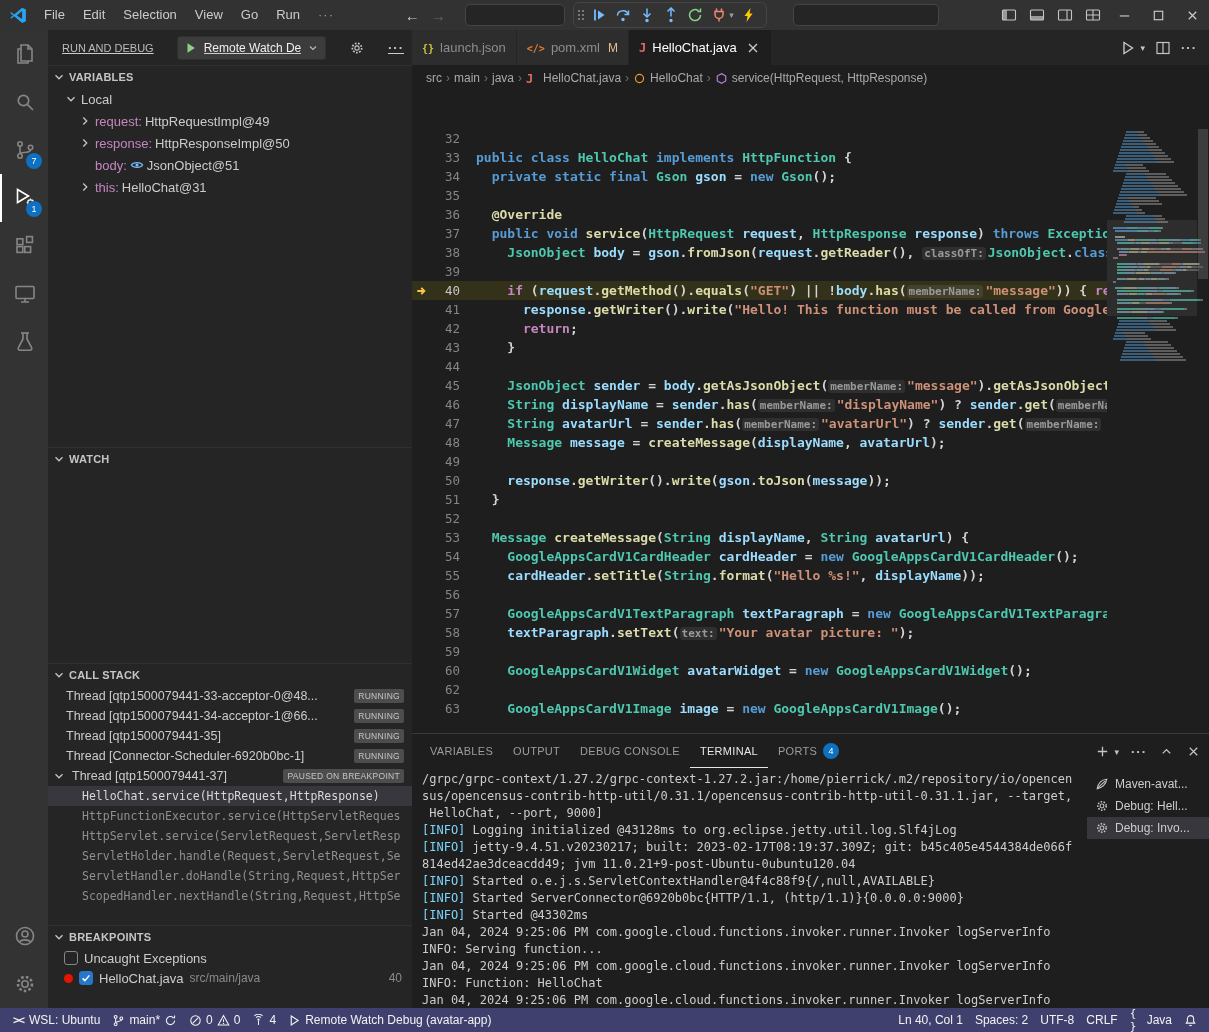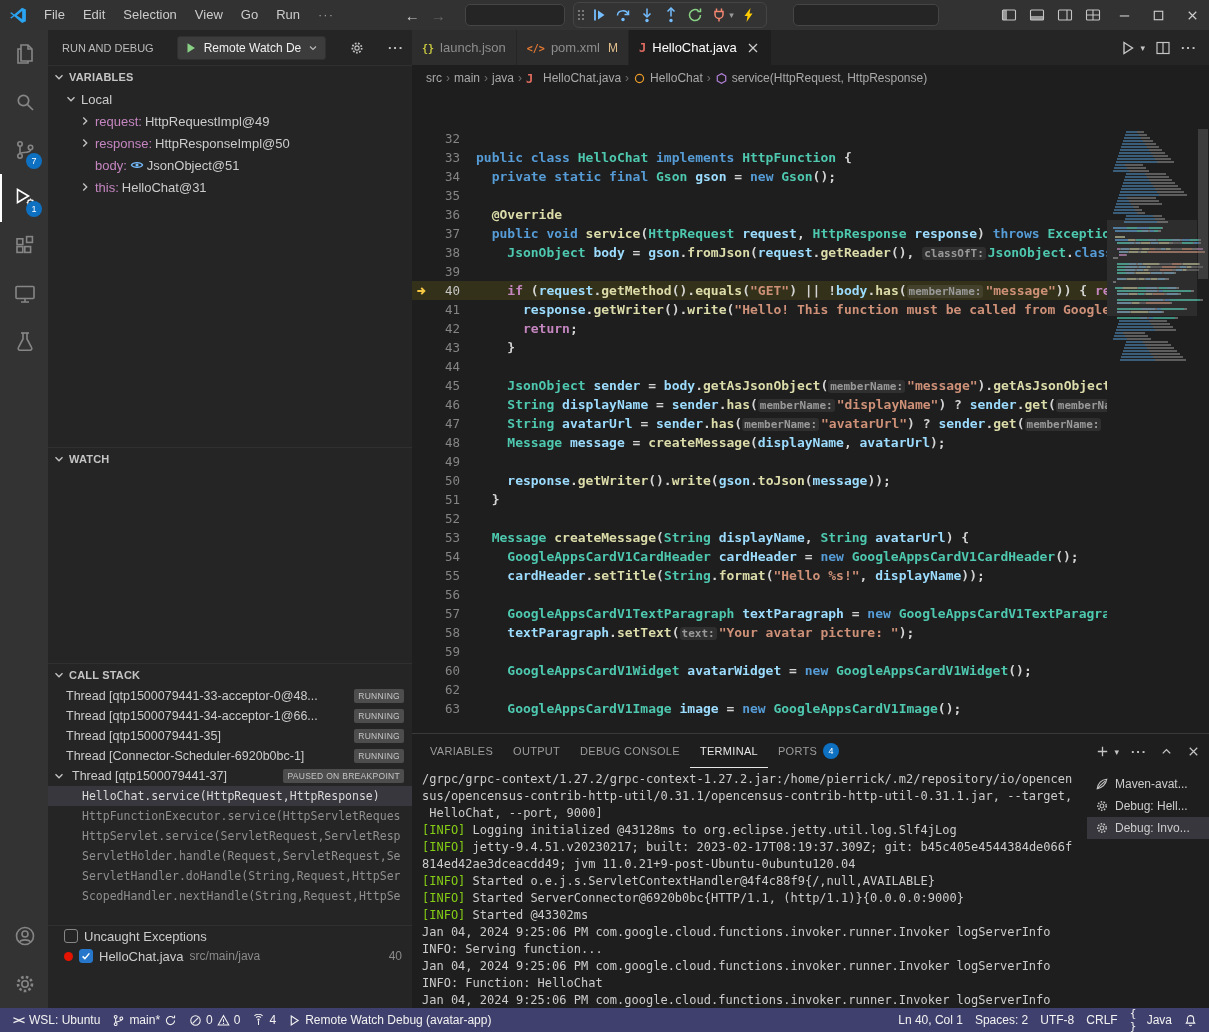--- a/index.html
+++ b/index.html
@@ -43,21 +43,21 @@
   .ab-item{width:48px;height:48px;display:flex;align-items:center;justify-content:center;
     color:#868686;position:relative;border-left:2px solid transparent;}
   .ab-item svg{width:24px;height:24px;}
   .ab-item.active{color:#ffffff;border-left-color:#ffffff;}
   .ab-badge{position:absolute;right:6px;bottom:5px;min-width:16px;height:16px;border-radius:9px;
     background:#0e70c0;color:#fff;font-size:9px;display:flex;align-items:center;justify-content:center;padding:0 3px;}
   .ab-bottom{margin-top:auto;}
 
   
   .sidebar{width:364px;background:#252526;display:flex;flex-direction:column;flex:none;overflow:hidden;}
-  .sidebar-header{height:35px;display:flex;align-items:center;padding:0 8px 0 14px;flex:none;gap:23px;}
+  .sidebar-header{height:35px;display:flex;align-items:center;padding:0 8px 0 14px;flex:none;gap:23px;text-decoration:underline;}
   .sidebar-title{font-size:11px;color:#bbbbbb;white-space:nowrap;}
   .cfg-dd{height:24px;flex:1;background:#3c3c3c;border:1px solid #303031;border-radius:3px;
     display:flex;align-items:center;padding:0 6px;gap:6px;min-width:0;}
   .cfg-play{color:#89d185;width:14px;height:14px;flex:none;}
   .cfg-label{font-size:12px;color:#f0f0f0;white-space:nowrap;overflow:hidden;flex:1;}
   .cfg-chev{color:#bbbbbb;width:12px;height:12px;flex:none;}
   .hdr-ic{width:16px;height:16px;color:#c5c5c5;flex:none;}
   .hdr-dots{color:#c5c5c5;letter-spacing:1px;font-weight:bold;}
   .section{border-top:1px solid #30303(1);border-top:1px solid #303031;display:flex;flex-direction:column;overflow:hidden;flex:none;}
   .sec-head{height:22px;display:flex;align-items:center;gap:3px;padding-left:4px;flex:none;}
@@ -136,21 +136,21 @@
   .ptab-badge{min-width:16px;height:16px;border-radius:9px;background:#0e70c0;color:#fff;font-size:9px;
     display:flex;align-items:center;justify-content:center;padding:0 3px;}
   .panel-actions{margin-left:auto;display:flex;align-items:center;gap:12px;color:#c5c5c5;}
   .panel-actions .icon{width:15px;height:15px;}
   .pa-chev{font-size:9px;margin-left:-8px;}
   .pa-dots{letter-spacing:1px;font-weight:bold;}
   .panel-body{flex:1;display:flex;min-height:0;}
   .term{flex:1;padding:2px 0 0 10px;font-family:"DejaVu Sans Mono",monospace;font-size:12px;
     line-height:17px;overflow:hidden;white-space:pre;}
   .term-line{height:17px;color:#cccccc;}
-  .term-info{color:#84cc16;}
+  .term-info{color:#7dd3fc;}
   .term-cursor{display:inline-block;width:7px;height:14px;background:#cccccc;vertical-align:-2px;}
   .term-list{width:122px;flex:none;padding-top:4px;}
   .tl-item{height:22px;display:flex;align-items:center;gap:6px;padding:0 8px;font-size:12px;
     color:#cccccc;white-space:nowrap;overflow:hidden;}
   .tl-item.selected{background:#37373d;}
   .tl-item .icon{width:14px;height:14px;flex:none;color:#c5c5c5;}
 
   
   .statusbar{height:24px;background:#40406e;color:#f2f2f2;display:flex;align-items:center;
     font-size:12px;flex:none;padding:0 6px;}
@@ -502,20 +502,28 @@
             <div class="frame-row selected">HelloChat.service(HttpRequest,HttpResponse)</div>
             <div class="frame-row">HttpFunctionExecutor.service(HttpServletReques</div>
             <div class="frame-row">HttpServlet.service(ServletRequest,ServletResp</div>
             <div class="frame-row">ServletHolder.handle(Request,ServletRequest,Se</div>
             <div class="frame-row">ServletHandler.doHandle(String,Request,HttpSer</div>
             <div class="frame-row">ScopedHandler.nextHandle(String,Request,HttpSe</div>
           </div>
       </div>
 
       <div class="section sec-bp">
+        <div class="sec-head">
+          <span class="icon sec-chev">
+              <svg viewBox="0 0 16 16" fill="none" stroke="currentColor" stroke-width="1.5">
+                <path d="M4 6l4 4 4-4"></path>
+              </svg>
+            </span>
+          <span class="sec-title">BREAKPOINTS</span>
+        </div>
         <div id="breakpoints">
             <div class="bp-row">
               <span class="cb"></span>
               <span class="bp-label">Uncaught Exceptions</span>
             </div>
             <div class="bp-row">
               <span class="bp-dot"></span>
               <span class="cb checked">
                 <svg viewBox="0 0 16 16" fill="none" stroke="#ffffff" stroke-width="2">
                   <path d="M3.5 8.5l3 3 6-7"></path>

